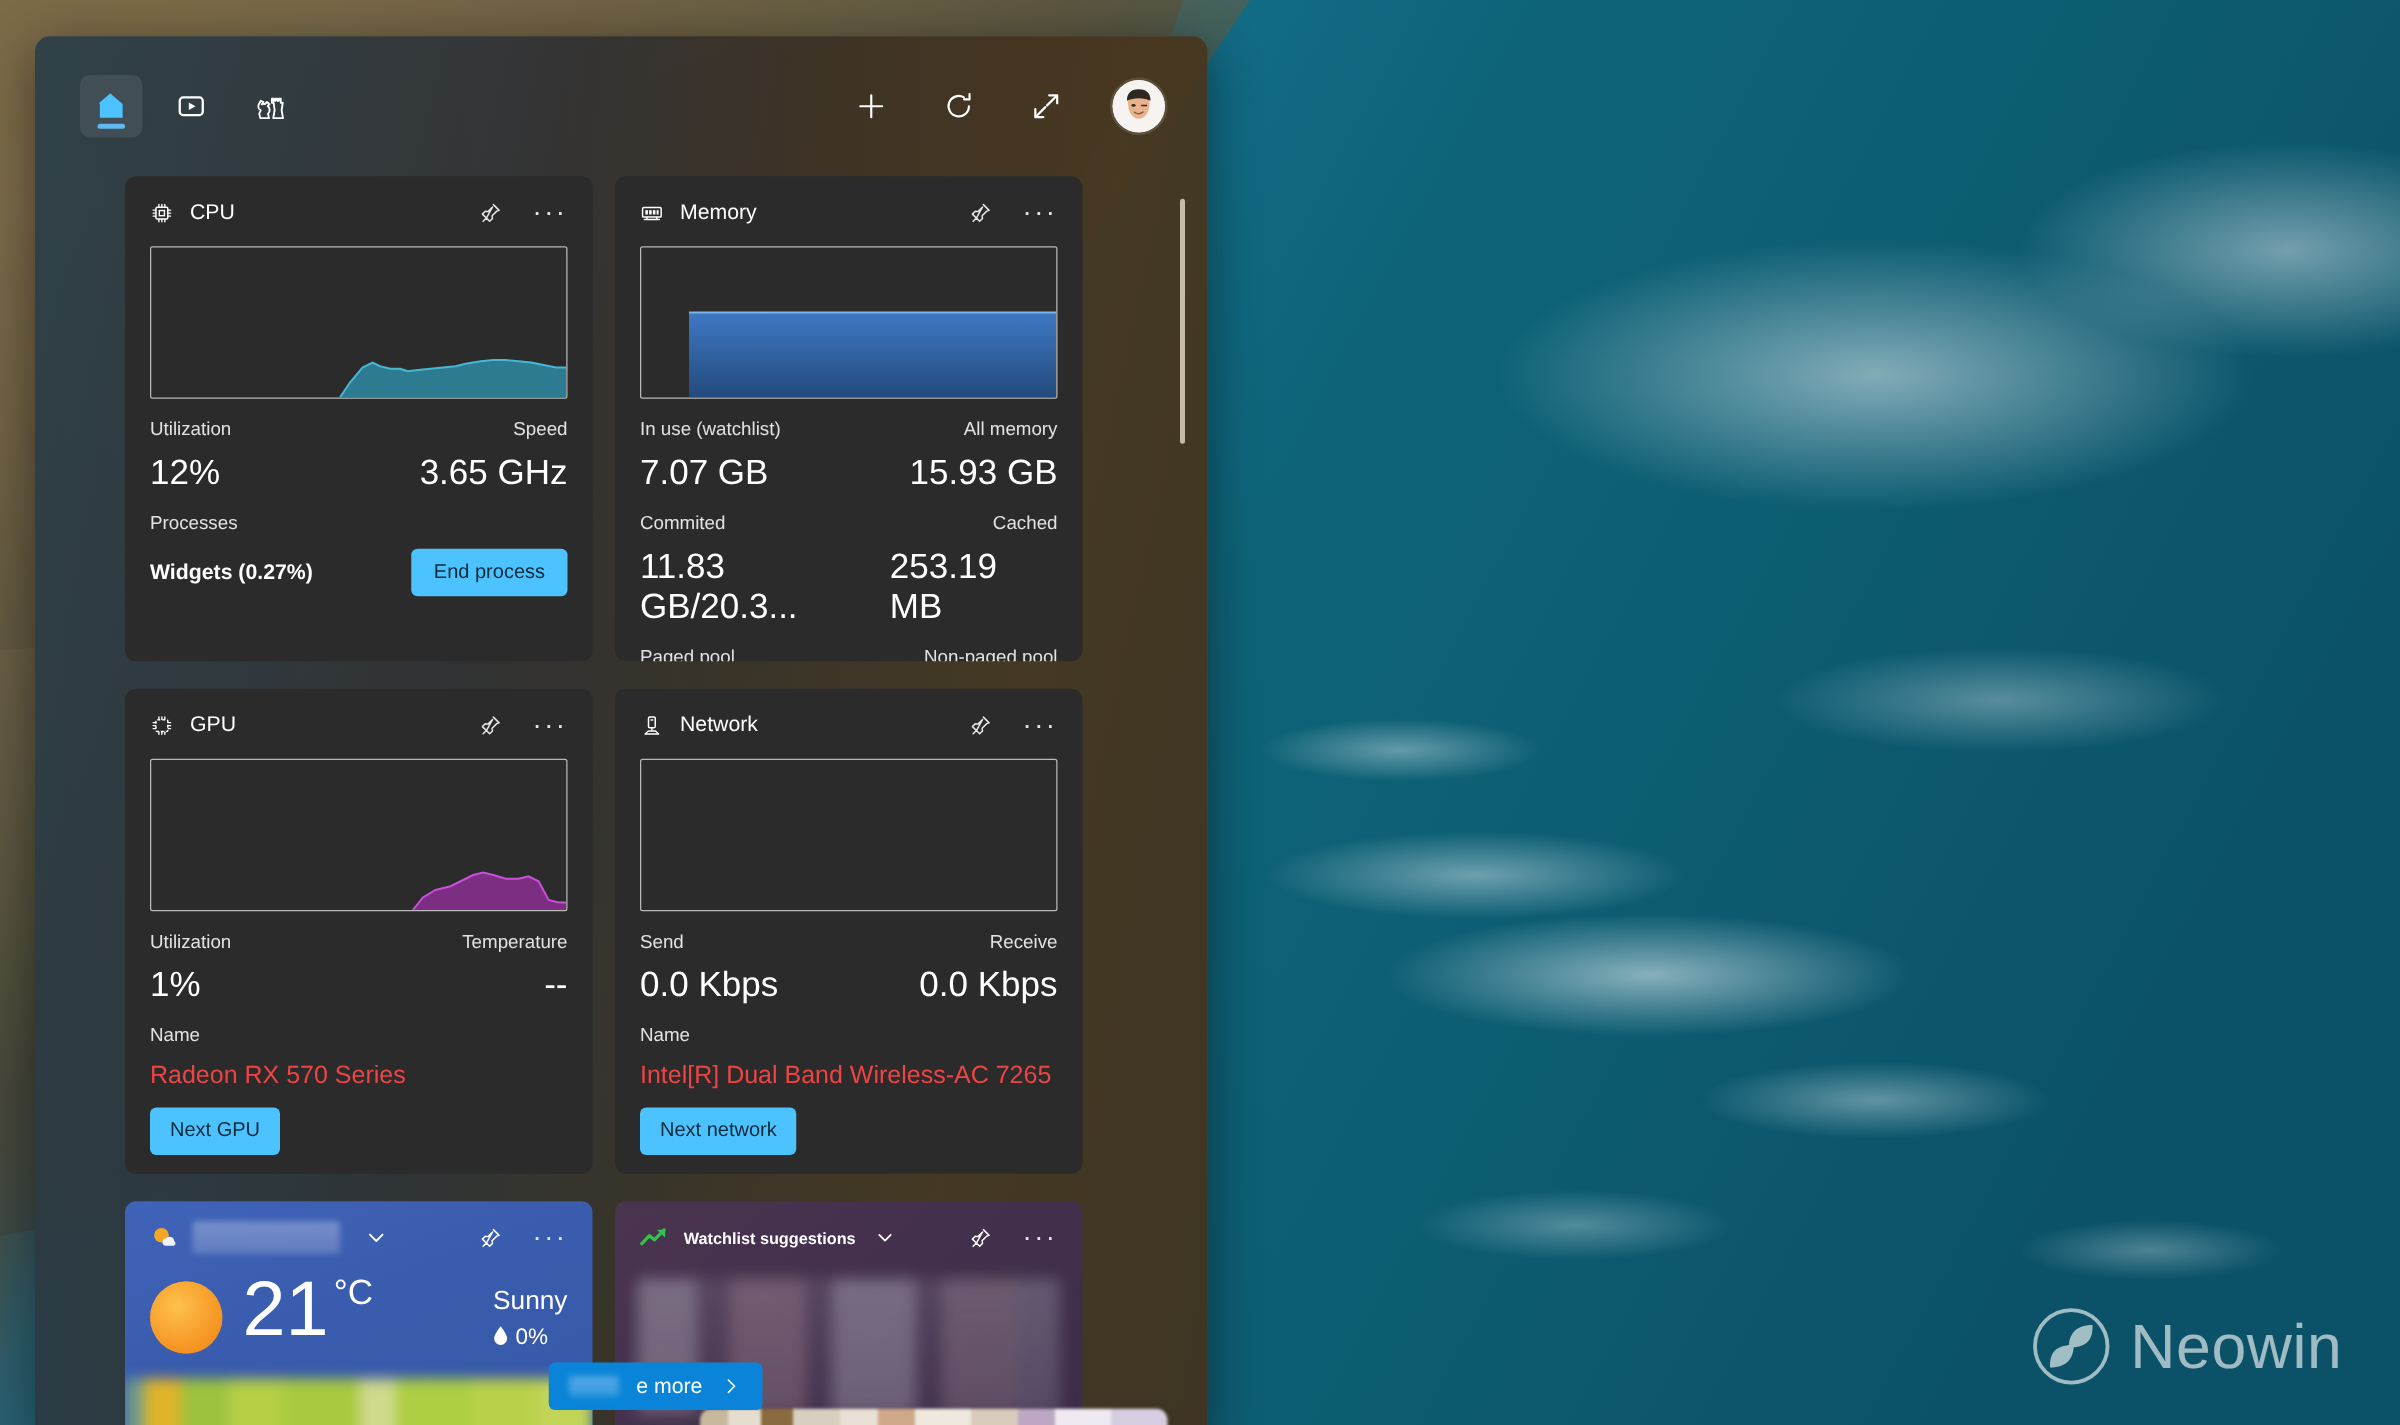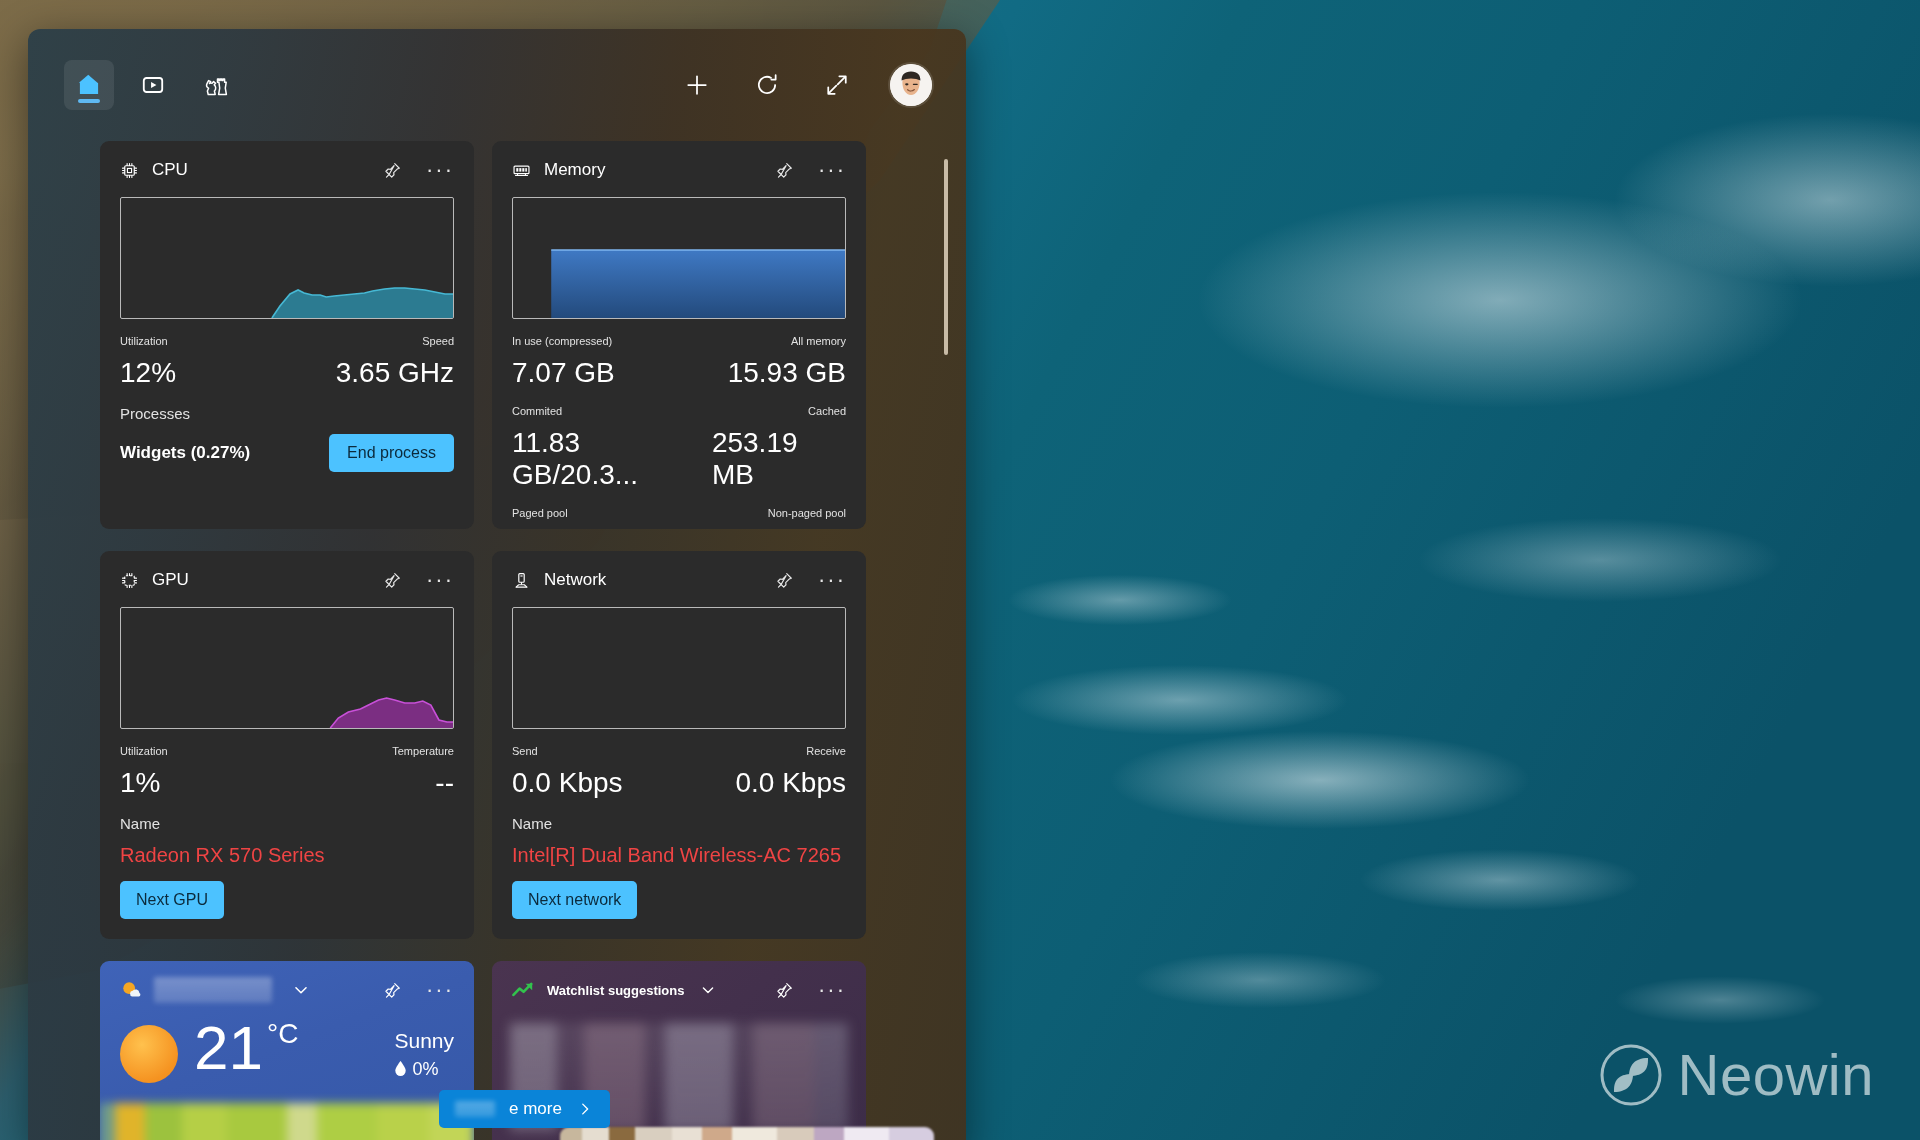--- a/index.html
+++ b/index.html
@@ -65,21 +65,21 @@
 
   
   #watermark {
     position: absolute;
     right: 46px; bottom: 32px;
     display: flex; align-items: center; gap: 16px;
     opacity: .72;
     pointer-events: none;
   }
   #watermark .wm-text {
-    font-size: 58px;
+    font-size: 50px;
     color: #d9e6e8;
     letter-spacing: .5px;
   }
 
   
   #widgets-panel {
     position: absolute;
     left: 28px; top: 12px;
     width: 938px; height: 1122px;
     border-radius: 12px 12px 0 0;
@@ -200,21 +200,21 @@
     position: relative;
     overflow: hidden;
     background: transparent;
   }
   .graph-box svg { display: block; width: 100%; height: 100%; }
 
   .stat-row {
     display: flex; justify-content: space-between;
     margin-top: 16px;
   }
-  .stat-label { font-size: 11px; color: #e2e2e2; }
+  .stat-label { font-size: 15px; color: #e2e2e2; }
   .stat-val-row {
     display: flex; justify-content: space-between;
     margin-top: 10px;
   }
   .stat-val { font-size: 28px; color: #ffffff; font-weight: 400; }
   .sub-label { font-size: 15px; color: #e2e2e2; margin-top: 16px; }
   .sub-value { font-size: 20px; color: #ef4444; margin-top: 12px; }
 
   .row-proc {
     display: flex; align-items: center; justify-content: space-between;
@@ -522,21 +522,21 @@
                 <stop offset="0%" stop-color="#3f79c4"></stop>
                 <stop offset="100%" stop-color="#234a7c"></stop>
               </linearGradient>
             </defs>
             <path d="M38,120 L38,52 L330,52 L330,120 Z" fill="url(#memgrad)"></path>
             <path d="M38,52 L330,52" stroke="#7fb6ef" stroke-width="1.6" fill="none"></path>
           </svg>
         </div>
 
         <div class="stat-row">
-          <span class="stat-label">In use (compressed)</span>
+          <span class="stat-label">In use (watchlist)</span>
           <span class="stat-label">All memory</span>
         </div>
         <div class="stat-val-row">
           <span class="stat-val">7.07 GB</span>
           <span class="stat-val">15.93 GB</span>
         </div>
         <div class="stat-row">
           <span class="stat-label">Commited</span>
           <span class="stat-label">Cached</span>
         </div>

